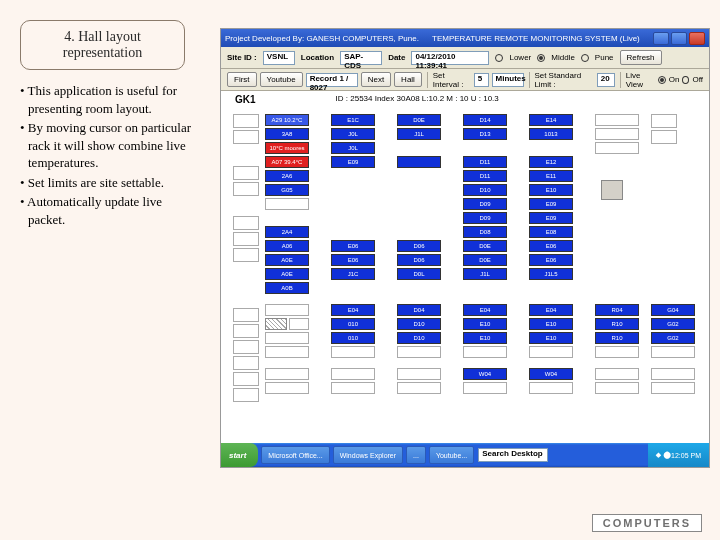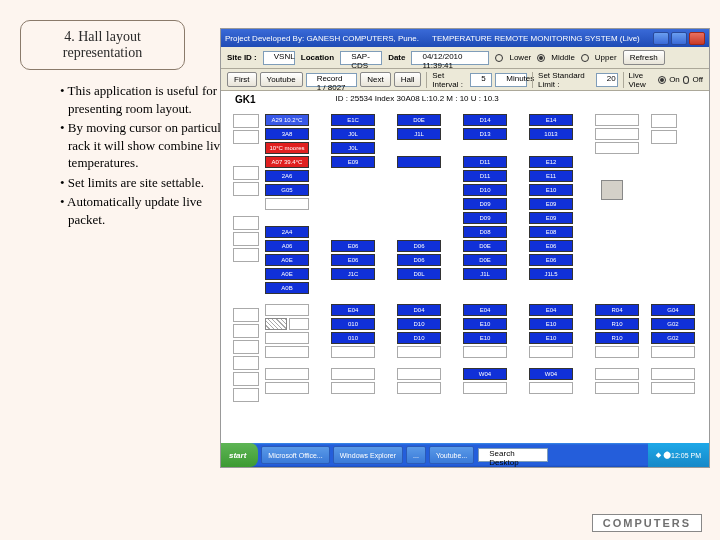--- a/index.html
+++ b/index.html
@@ -4,35 +4,35 @@
 <style>
   * { box-sizing: border-box; margin: 0; padding: 0; }
   body { width: 720px; height: 540px; font-family: Georgia, serif; background: #fdf5ef; overflow: hidden; position: relative; }
   
   .slide { width: 100%; height: 100%; position: relative; padding: 20px 10px 10px 20px; }
   
   .title-box { border: 1.5px solid #8a7a6a; border-radius: 10px; padding: 8px 20px; text-align: center; width: 165px; margin-bottom: 12px; }
   .title-text { font-size: 14px; color: #2a2a2a; }
   
   .content-area { display: flex; gap: 10px; }
-  .bullets { width: 175px; font-size: 13px; line-height: 1.35; margin-left: 40px; }
+  .bullets { width: 175px; font-size: 13px; line-height: 1.35; }
   .bullets ul { list-style: none; }
   .bullets li { margin-bottom: 2px; text-indent: -8px; padding-left: 8px; }
   .bullets li::before { content: "• "; }
   
   .screenshot { position: absolute; top: 28px; left: 220px; width: 490px; height: 440px; background: #fff; border: 1px solid #999; font-family: Tahoma, sans-serif; font-size: 8px; }
   
   .titlebar { height: 18px; background: linear-gradient(#3a6ad8, #1e4bb5); color: #fff; display: flex; align-items: center; padding: 0 4px; justify-content: space-between; }
   .titlebar-btns { display: flex; gap: 2px; }
   .titlebar-btn { width: 16px; height: 13px; background: linear-gradient(#6a9ef0,#3a6ad8); border: 1px solid #2a4a9a; border-radius: 2px; }
   .titlebar-btn.close { background: linear-gradient(#e87060,#c83a28); border-color: #a02818; }
   
   .toolbar1 { height: 22px; background: #ece9d8; border-bottom: 1px solid #aca899; display: flex; align-items: center; padding: 0 6px; gap: 6px; }
   .lbl { color: #000; font-weight: bold; }
-  .inp { border: 1px solid #7f9db9; background: #fff; padding: 0 10px; height: 14px; font-size: 8px; display: inline-block; }
+  .inp { border: 1px solid #7f9db9; background: #fff; padding: 0 3px; height: 14px; font-size: 8px; display: inline-block; font-weight: bold; }
   .btn { border: 1px solid #888; background: linear-gradient(#fff,#e8e4d8); padding: 0 6px; height: 15px; font-size: 8px; border-radius: 2px; }
   .radio { width: 8px; height: 8px; border: 1px solid #333; border-radius: 50%; display: inline-block; vertical-align: middle; }
   .radio.sel::after { content:""; display:block; width:4px; height:4px; background:#333; border-radius:50%; margin:1px; }
   
   .toolbar2 { height: 22px; background: #ece9d8; border-bottom: 1px solid #aca899; display: flex; align-items: center; padding: 0 6px; gap: 3px; }
   .sep { width: 1px; height: 16px; background: #aca899; margin: 0 2px; }
   
   .hallname { padding: 3px 14px; font-weight: bold; font-size: 10px; color: #000; display: flex; gap: 80px; }
   
   .layout-area { position: relative; width: 100%; height: 310px; background: #fff; overflow: hidden; }
@@ -89,21 +89,21 @@
       <span class="inp" style="width:32px">VSNL</span>
       <span class="lbl">Location</span>
       <span class="inp" style="width:42px">SAP-CDS</span>
       <span class="lbl">Date</span>
       <span class="inp" style="width:78px">04/12/2010 11:39:41</span>
       <span class="radio"></span>
         <span>Lower</span>
       <span class="radio sel"></span>
         <span>Middle</span>
       <span class="radio"></span>
-        <span>Upper</span>
+        <span>Pune</span>
       <button class="btn">Refresh</button>
     </div>
 
     <div class="toolbar2">
       <button class="btn">First</button>
       <button class="btn">Youtube</button>
       <span class="inp" style="width:60px">Record 1 / 8027</span>
       <button class="btn">Next</button>
       <button class="btn">Hall</button>
       <span class="sep"></span>

